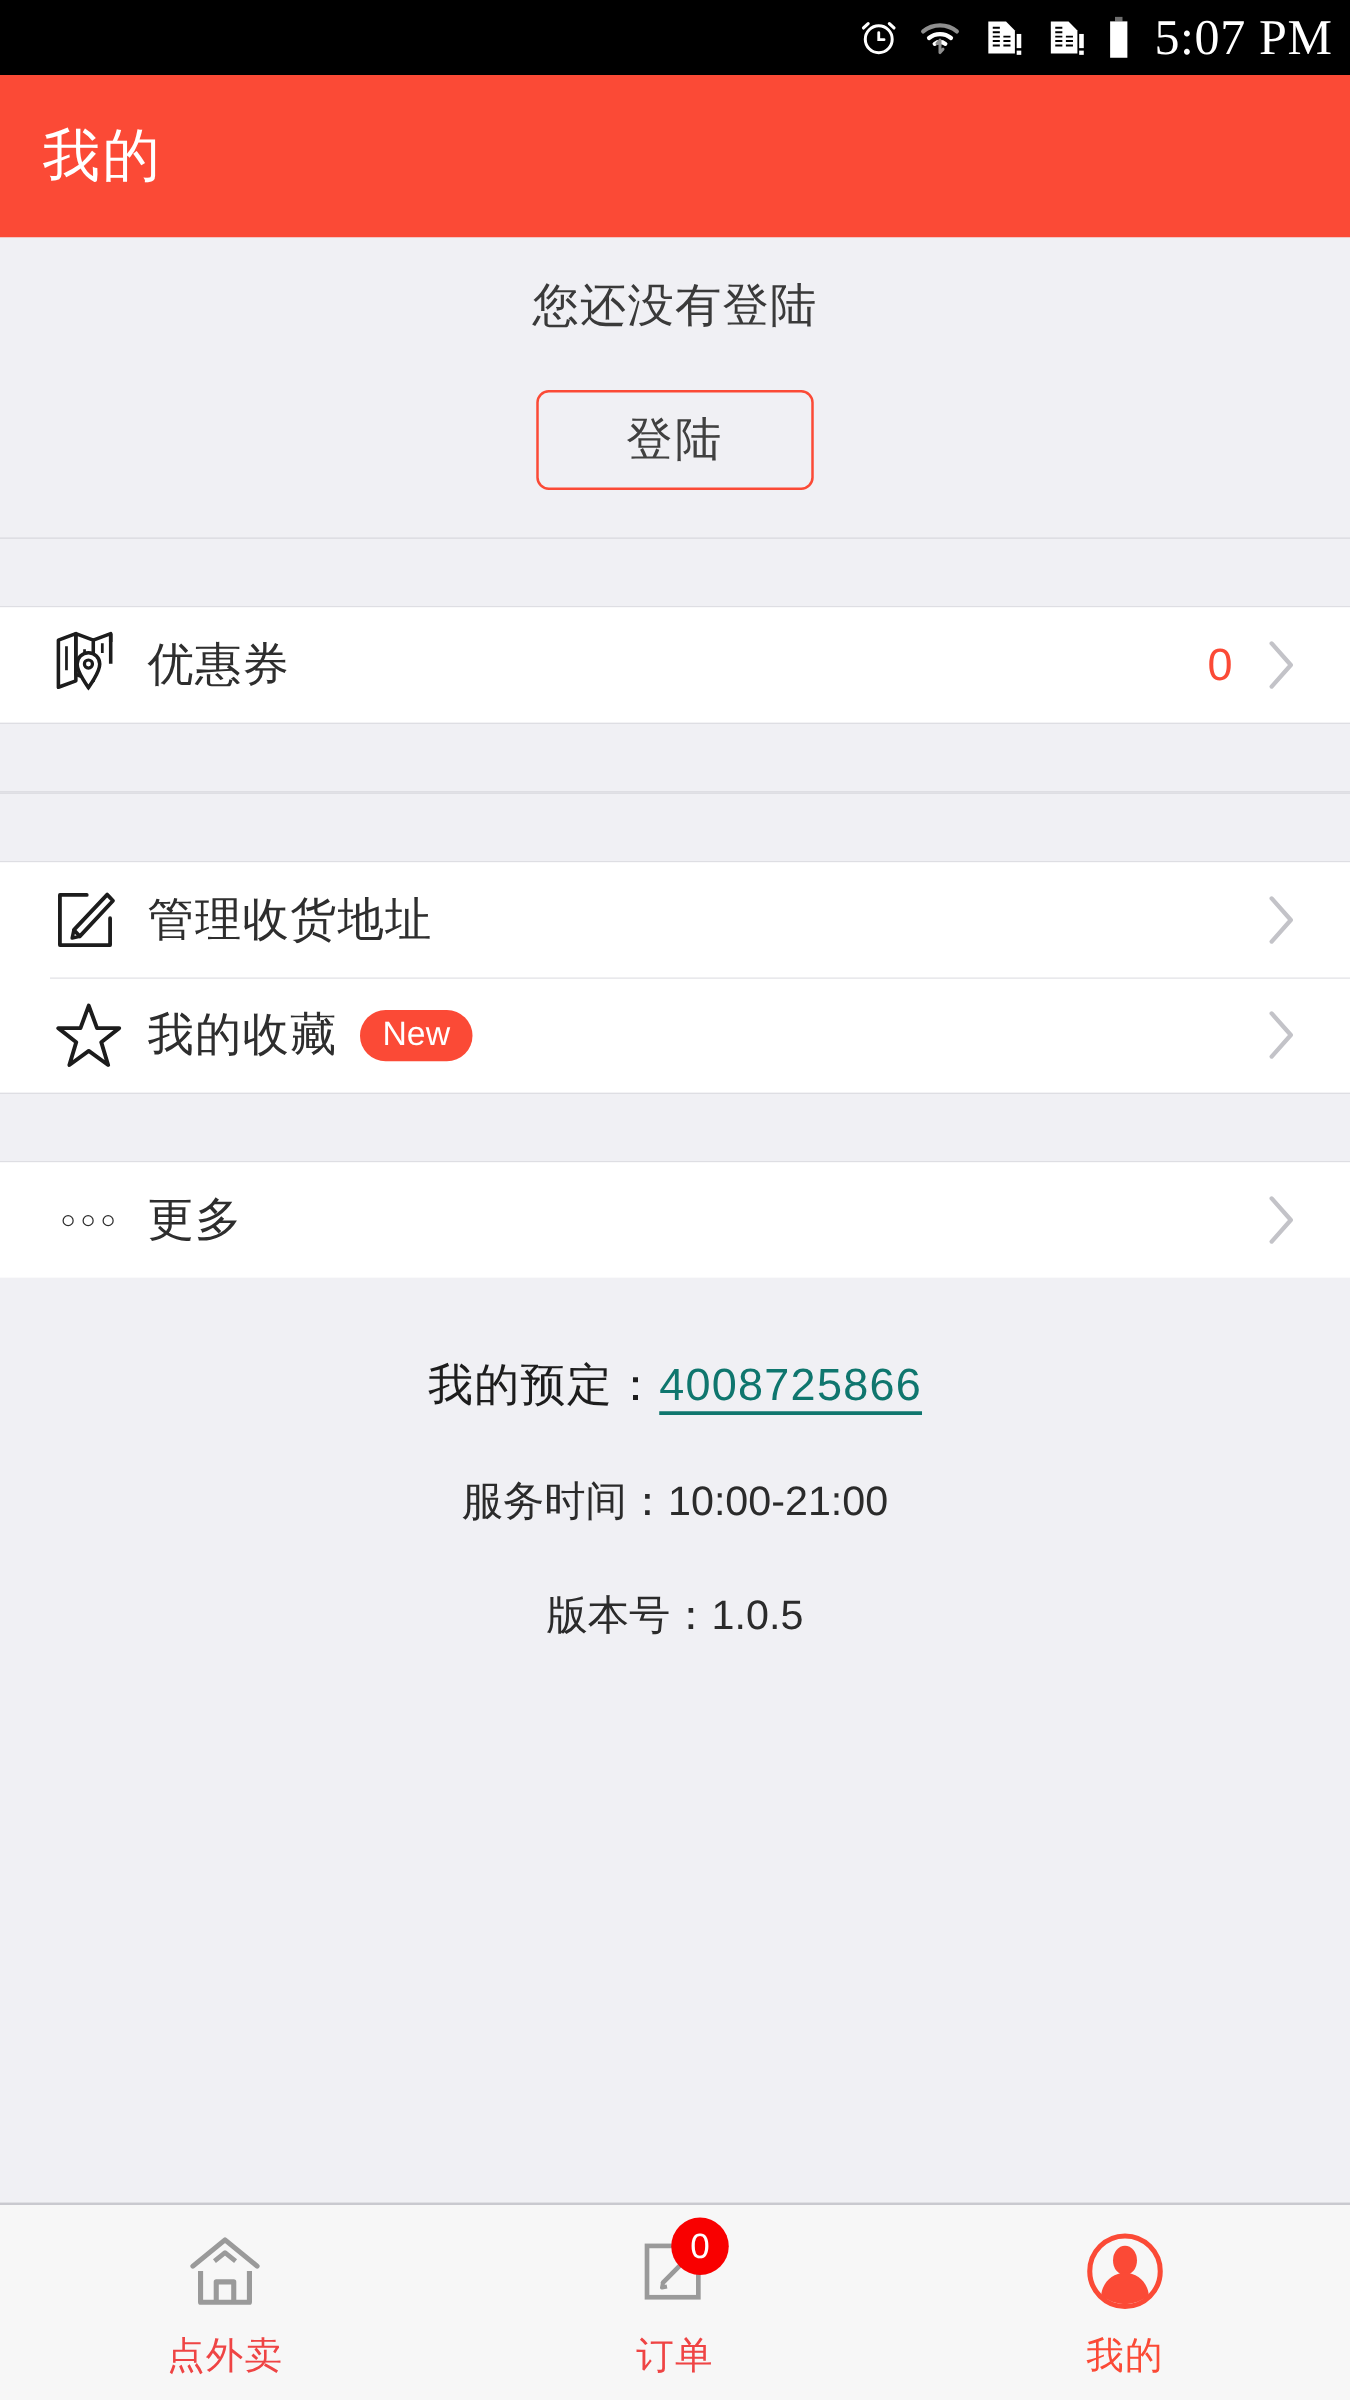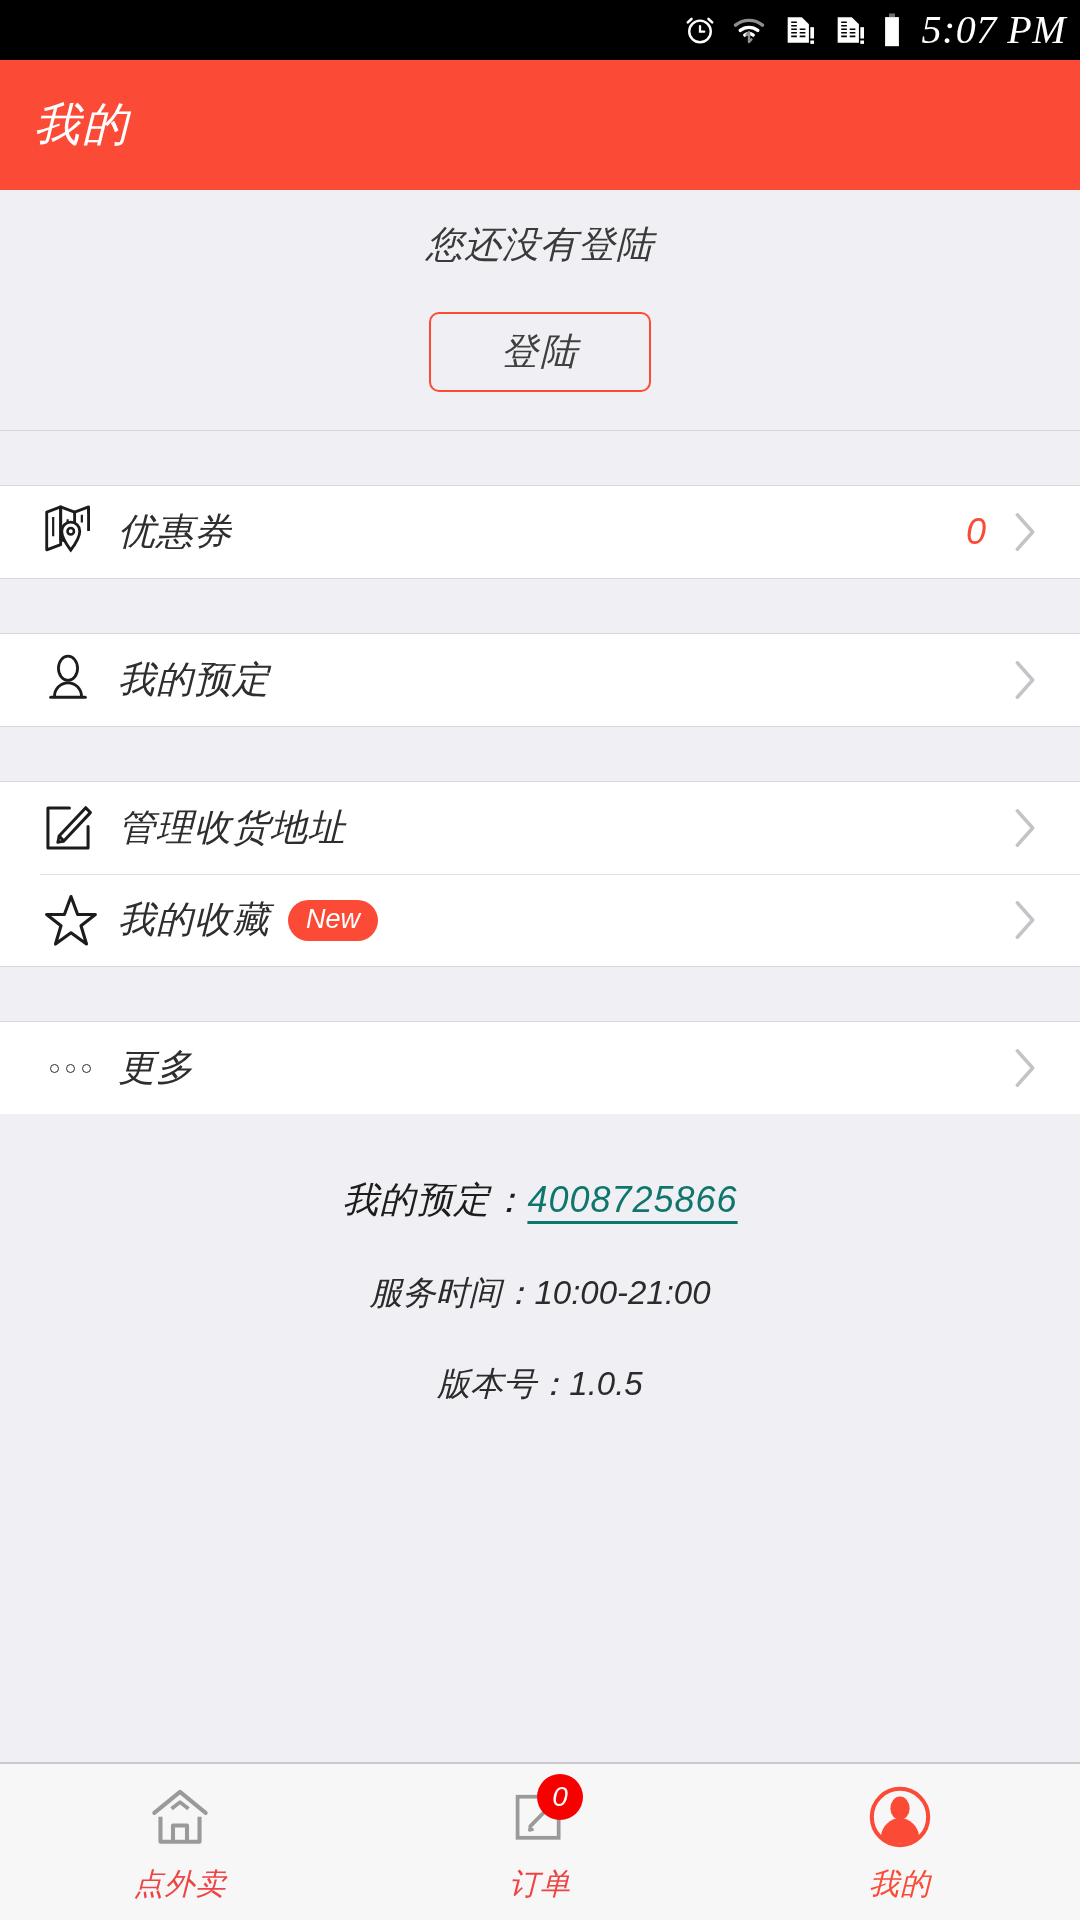--- a/index.html
+++ b/index.html
@@ -2,21 +2,21 @@
 <html><head>
 <meta charset="utf-8">
 <style>
   * { margin:0; padding:0; box-sizing:border-box; }
   html, body {
     width:1080px; height:1920px;
     font-family:"Liberation Sans","DejaVu Sans",sans-serif;
     background:#f0f0f4;
     overflow:hidden;
   }
-  #screen { position:relative; width:1080px; height:1920px; display:flex; flex-direction:column; background:#f0f0f4;font-style:italic; }
+  #screen { position:relative; width:1080px; height:1920px; display:flex; flex-direction:column; background:#f0f0f4; }
 
   
   .statusbar {
     height:60px; background:#000; color:#fff;
     display:flex; align-items:center; justify-content:flex-end;
     padding:0 14px; gap:14px; flex:0 0 60px;
   }
   .statusbar .si { display:flex; align-items:center; justify-content:center; }
   .clock-time {
     font-family:"Liberation Serif","DejaVu Serif",serif;
@@ -180,38 +180,20 @@
       <span class="row-count">0</span>
       <span class="chev">
         <svg width="26" height="46" viewBox="0 0 12 24">
             <path d="M2 3l8 9-8 9" fill="none" stroke="#c3c3c8" stroke-width="1.8" stroke-linecap="round" stroke-linejoin="round"></path>
           </svg>
       </span>
     </div>
   </div>
 
   <div class="gap gap-sm"></div>
-  <div class="group">
-    <div class="row">
-      <span class="row-icon">
-        <svg width="56" height="58" viewBox="0 0 24 24">
-          <ellipse cx="12" cy="7" rx="4.1" ry="5.2" fill="none" stroke="#1c1c1c" stroke-width="1.2"></ellipse>
-          <path d="M6.2 19.2c0-3.4 2.6-6 5.8-6s5.8 2.6 5.8 6" fill="none" stroke="#1c1c1c" stroke-width="1.2"></path>
-          <path d="M4.6 19.4h14.8" fill="none" stroke="#1c1c1c" stroke-width="1.3" stroke-linecap="round"></path>
-        </svg>
-      </span>
-      <span class="row-label">我的预定</span>
-      <span class="row-spacer"></span>
-      <span class="chev">
-        <svg width="26" height="46" viewBox="0 0 12 24">
-            <path d="M2 3l8 9-8 9" fill="none" stroke="#c3c3c8" stroke-width="1.8" stroke-linecap="round" stroke-linejoin="round"></path>
-          </svg>
-      </span>
-    </div>
-  </div>
 
   <div class="gap gap-sm"></div>
   <div class="group">
     <div class="row">
       <span class="row-icon">
         <svg width="56" height="56" viewBox="0 0 24 24">
           <path d="M12.6 3.4H3.4v17.2h17.2v-9.2" fill="none" stroke="#1c1c1c" stroke-width="1.3" stroke-linecap="round" stroke-linejoin="round"></path>
           <path d="M8.2 15.4 19.6 3.3l2 2.1L10.2 17.6z" fill="none" stroke="#1c1c1c" stroke-width="1.3" stroke-linejoin="round"></path>
           <path d="M8.2 15.4l-.6 2.8 2.6-.6" fill="none" stroke="#1c1c1c" stroke-width="1.2" stroke-linejoin="round"></path>
         </svg>

